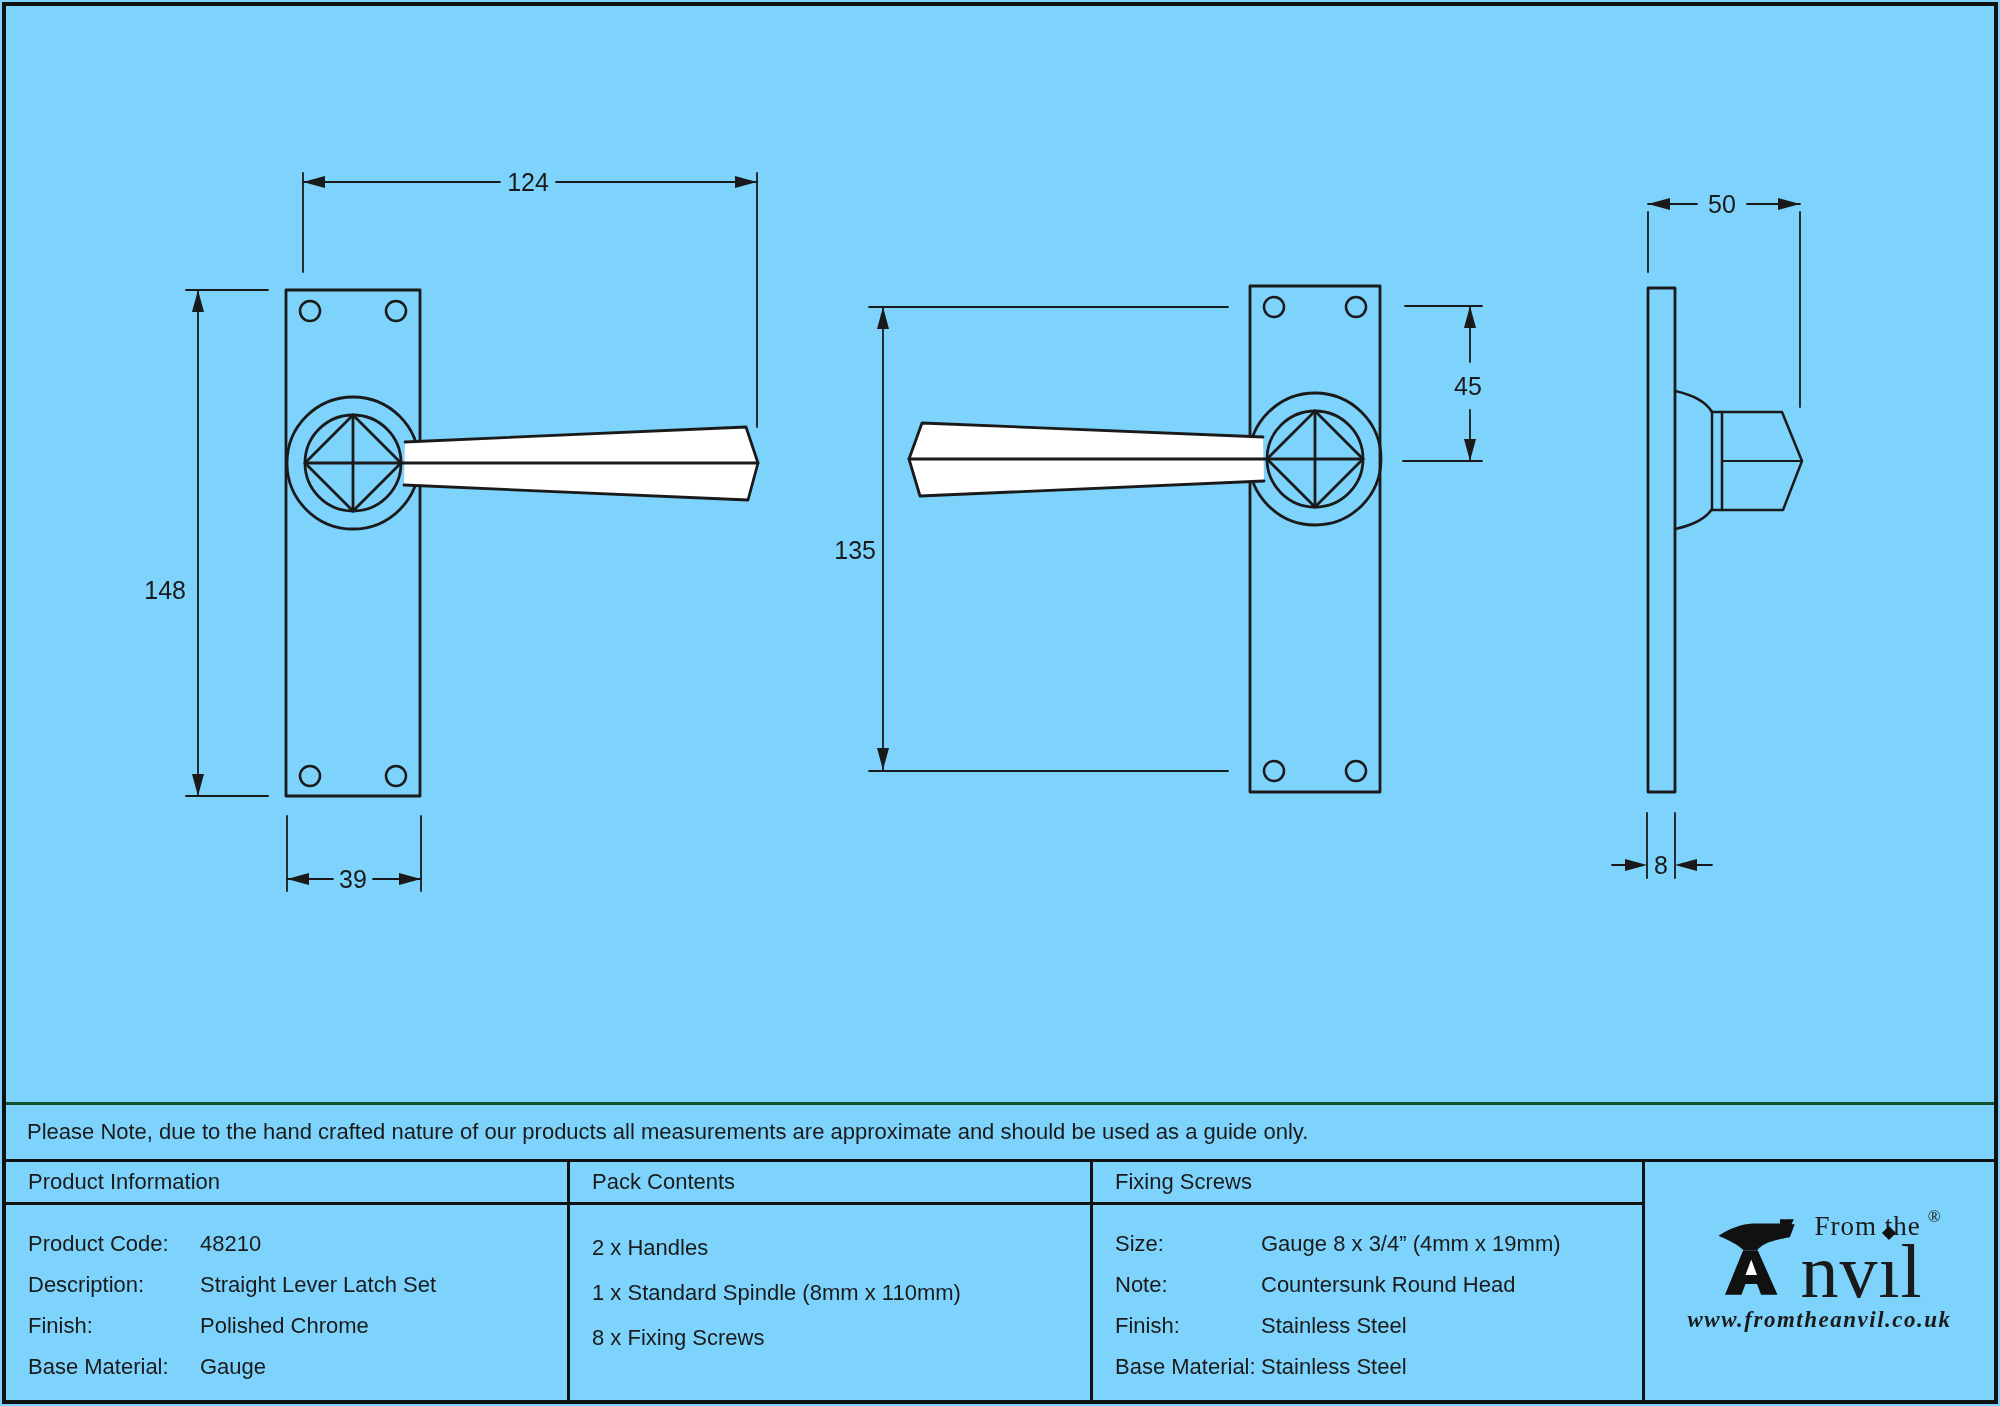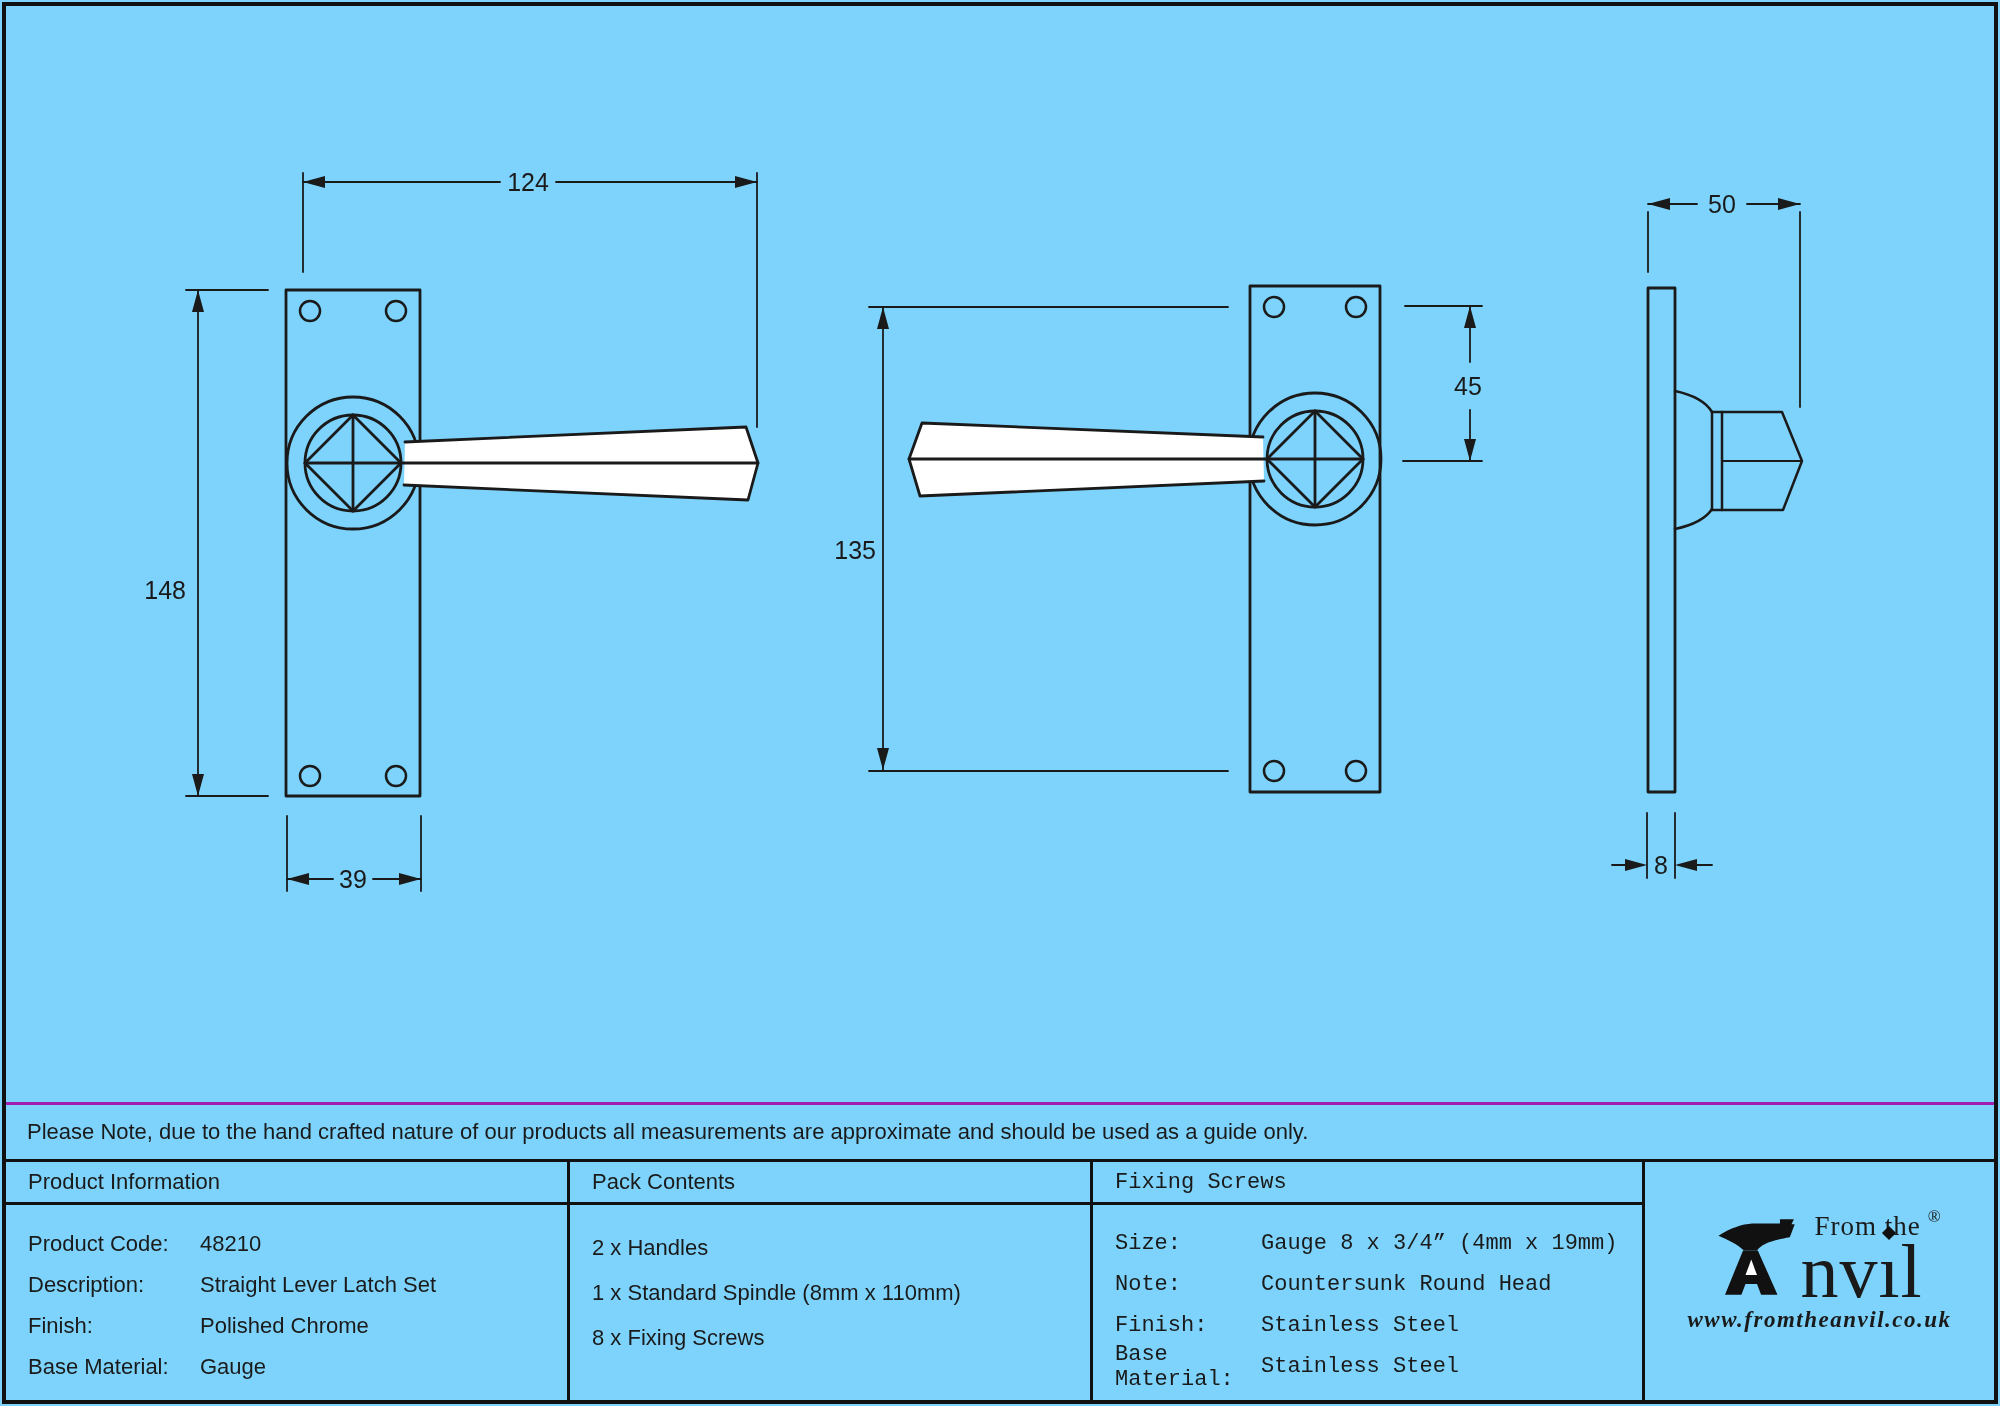--- a/index.html
+++ b/index.html
@@ -3,28 +3,28 @@
 <meta charset="utf-8">
 <style>
   html,body{margin:0;padding:0;background:#fff;}
   .page{position:relative;width:2000px;height:1406px;background:#7dd3fc;
         font-family:"Liberation Sans",sans-serif;color:#1a1a1a;overflow:hidden;}
   .frame{position:absolute;inset:2px;border:4px solid #111;pointer-events:none;z-index:5;}
   svg.drawing{position:absolute;top:0;left:0;}
   svg.drawing text{font-family:"Liberation Sans",sans-serif;font-size:25px;fill:#1a1a1a;}
 
   .bottom{position:absolute;left:6px;right:6px;top:1102px;bottom:6px;display:flex;flex-direction:column;}
-  .note-row{height:54px;border-top:3px solid #a21caf;border-bottom:3px solid #111;
+  .note-row{height:54px;border-top:3px solid #14532d;border-bottom:3px solid #111;
             display:flex;align-items:center;padding-left:21px;font-size:22px;}
   .cols{flex:1;display:flex;min-height:0;justify-content:space-between;}
   .col{box-sizing:border-box;}
   .col.bordered{border-right:3px solid #111;}
   .col-product{width:564px;}
   .col-pack{width:523px;}
-  .col-fixing{width:552px;font-family:Liberation Mono, monospace;}
+  .col-fixing{width:552px;}
   .col-logo{flex:1;display:flex;align-items:center;justify-content:center;}
   .col-header{height:40px;border-bottom:3px solid #111;display:flex;align-items:center;
               padding-left:22px;font-size:22px;}
   .col-body{padding:14px 0 0 22px;font-size:22px;}
   .kv-row{display:flex;height:33px;align-items:center;margin-top:8px;}
   .kv-label{width:172px;flex:none;}
   .col-fixing .kv-label{width:146px;}
   .plain-row{height:33px;display:flex;align-items:center;margin-top:12px;}
 
   .logo{display:flex;flex-direction:column;align-items:center;transform:translateY(-8px);}

